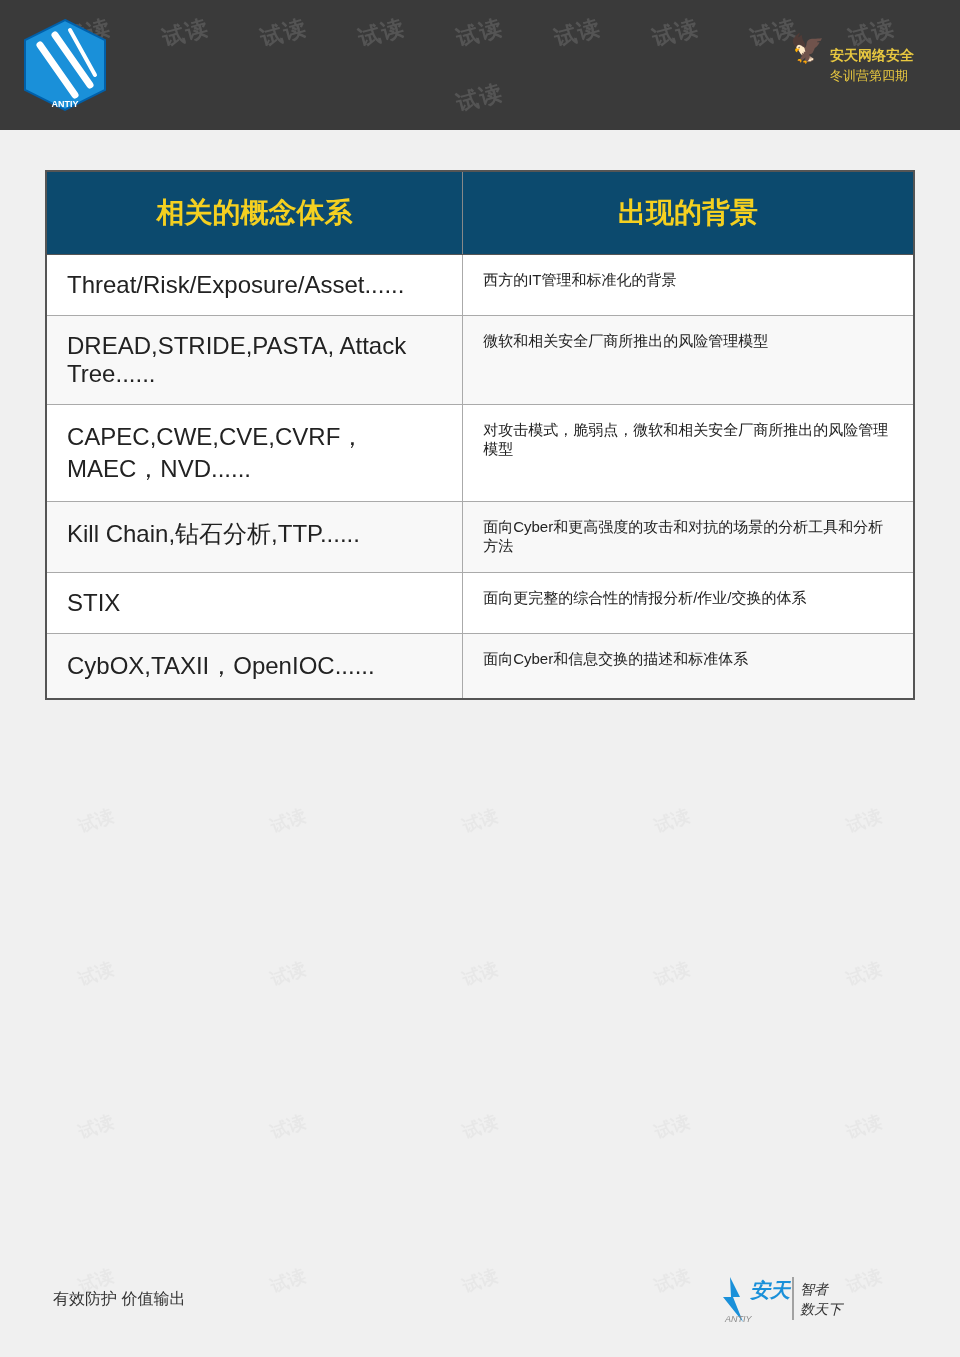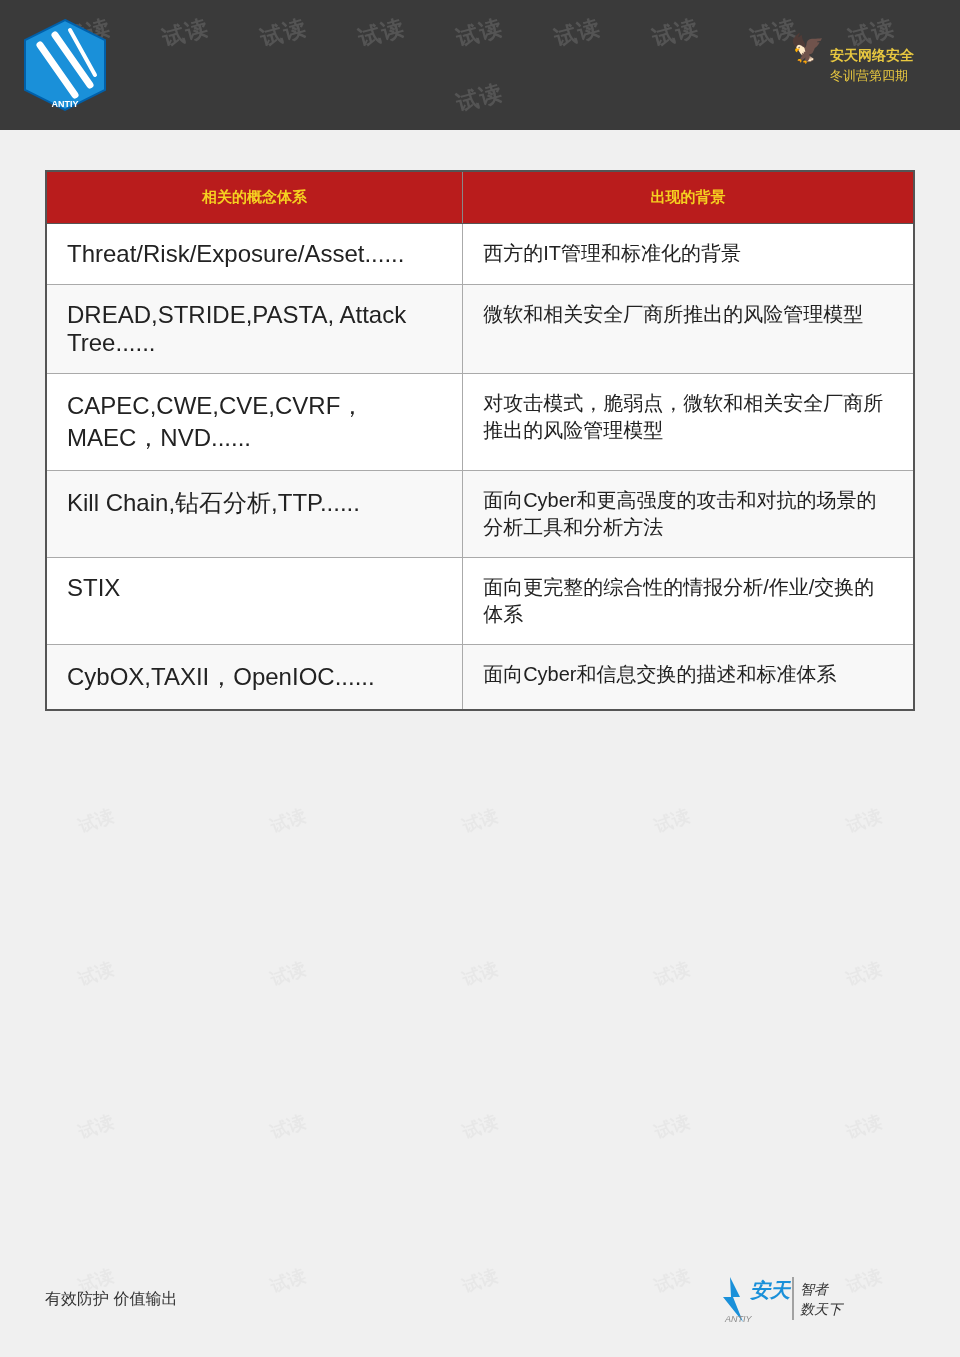--- a/index.html
+++ b/index.html
@@ -104,65 +104,65 @@
       border: 2px solid #555;
     }
 
     .main-table th, .main-table td {
       border: 1px solid #aaa;
       padding: 16px 20px;
       vertical-align: top;
     }
 
     .header-row th {
-      background: #b91c1c;
+      background: #0c4a6e;
       color: #f5d020;
-      font-size: 15px;
+      font-size: 28px;
       font-weight: bold;
-      padding: 16px 20px;
+      padding: 22px 20px;
       border: 1px solid #555;
     }
 
     .header-row th:first-child {
       border-right: 1px solid #888;
     }
 
     .left-col {
       width: 48%;
       font-size: 24px;
       color: #222;
       font-weight: 500;
       background: #fff;
       vertical-align: middle;
       border-right: 1px solid #999;
     }
 
     .right-col {
       width: 52%;
-      font-size: 20px;
+      font-size: 15px;
       color: #222;
       background: #fff;
       vertical-align: middle;
     }
 
     .data-row:nth-child(even) .left-col,
     .data-row:nth-child(even) .right-col {
       background: #f8f8f8;
     }
 
     .data-row:nth-child(odd) .left-col,
     .data-row:nth-child(odd) .right-col {
       background: #fff;
     }
 
     
     .footer {
       position: absolute;
       bottom: 30px;
-      left: 0; right: 0;
+      left: 8px; right: 0;
       padding: 0 45px;
       display: flex;
       align-items: center;
       justify-content: space-between;
       z-index: 3;
     }
 
     .footer-left {
       font-size: 16px;
       color: #333;

